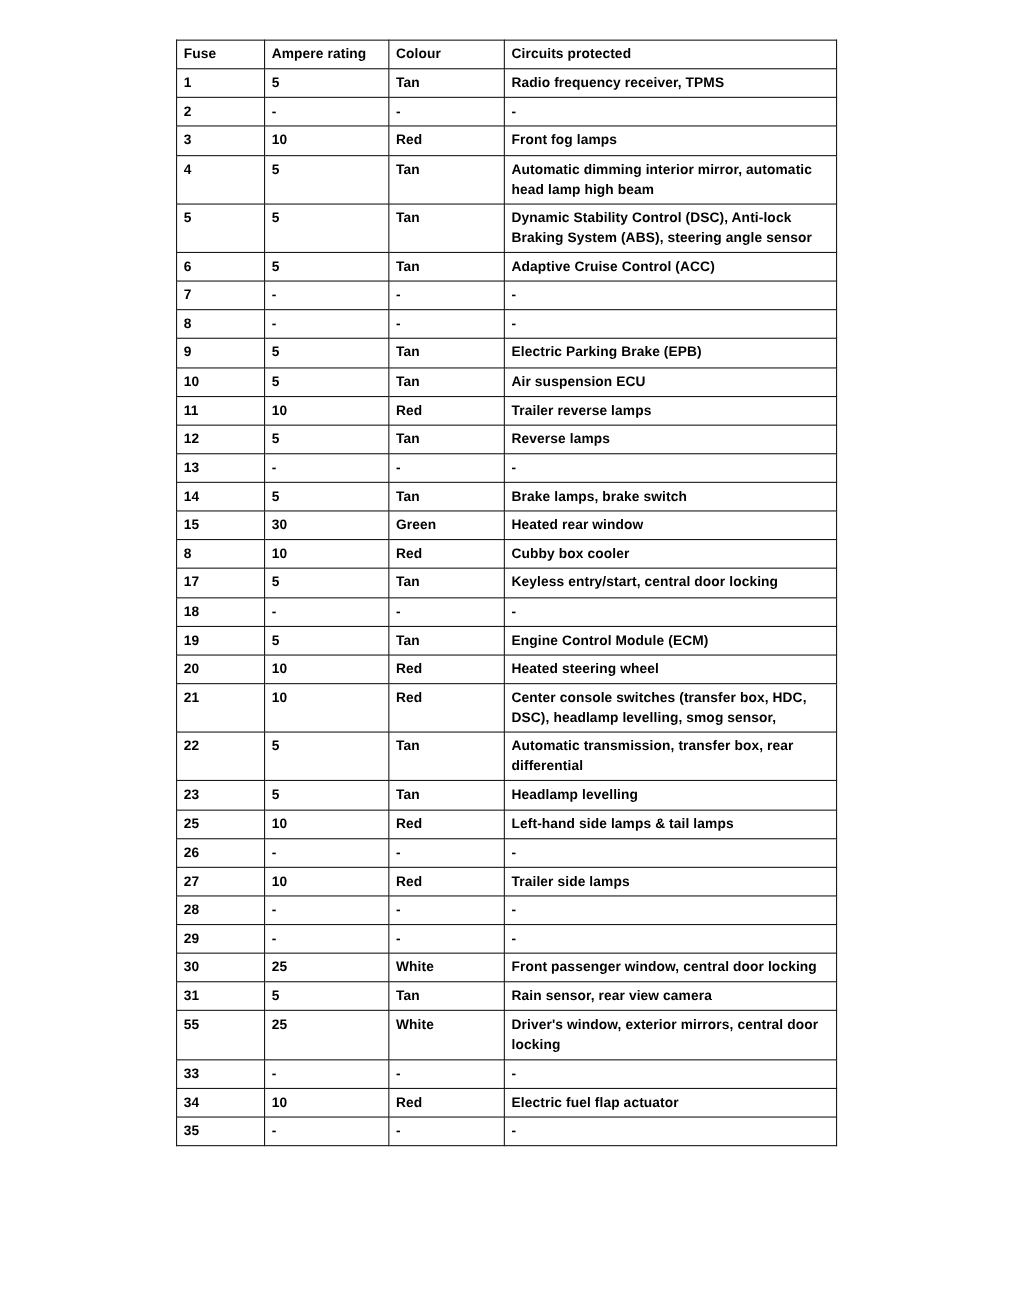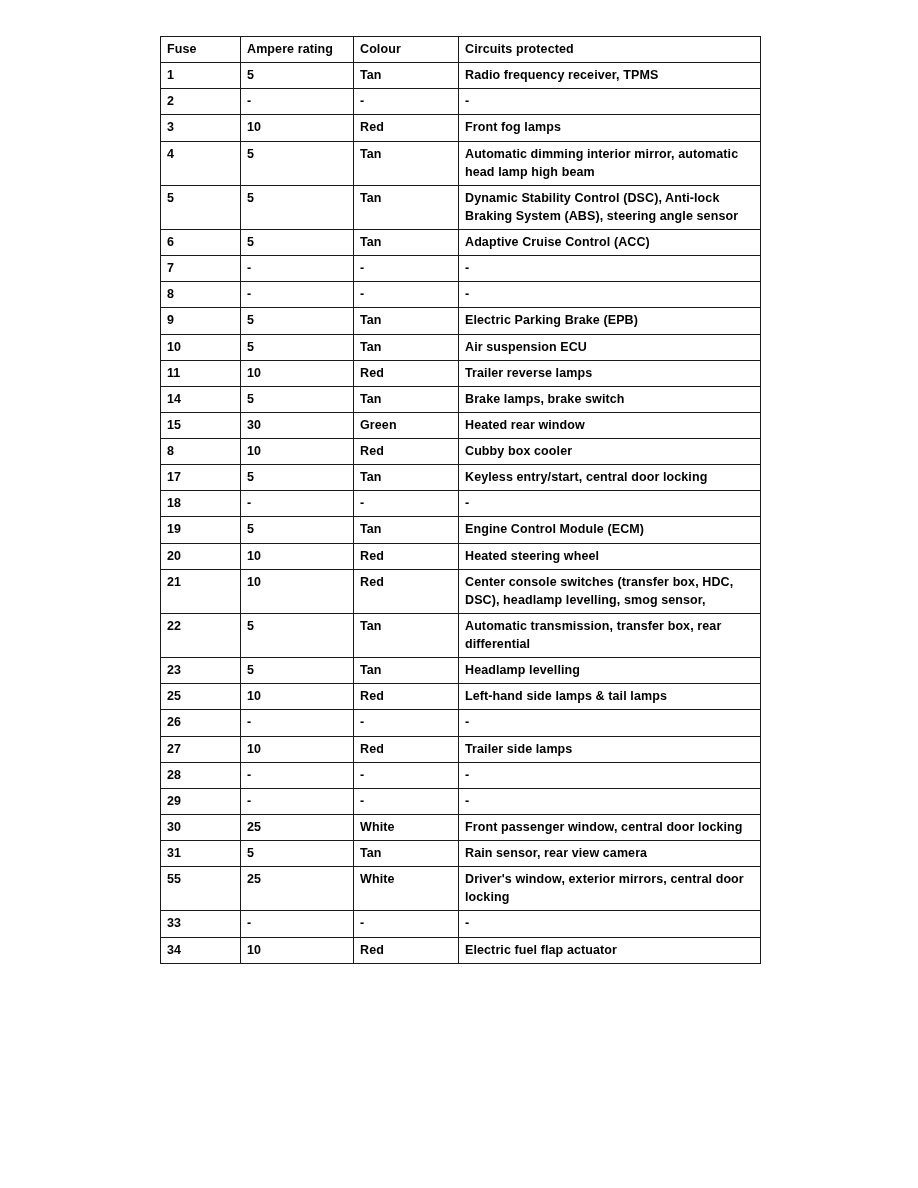--- a/index.html
+++ b/index.html
@@ -126,20 +126,32 @@
           <td>Tan</td>
           <td>Air suspension ECU</td>
         </tr>
         <tr>
           <td>11</td>
           <td>10</td>
           <td>Red</td>
           <td>Trailer reverse lamps</td>
         </tr>
         <tr>
+          <td>12</td>
+          <td>5</td>
+          <td>Tan</td>
+          <td>Reverse lamps</td>
+        </tr>
+        <tr>
+          <td>13</td>
+          <td>-</td>
+          <td>-</td>
+          <td>-</td>
+        </tr>
+        <tr>
           <td>14</td>
           <td>5</td>
           <td>Tan</td>
           <td>Brake lamps, brake switch</td>
         </tr>
         <tr>
           <td>15</td>
           <td>30</td>
           <td>Green</td>
           <td>Heated rear window</td>
@@ -244,16 +256,22 @@
           <td>33</td>
           <td>-</td>
           <td>-</td>
           <td>-</td>
         </tr>
         <tr>
           <td>34</td>
           <td>10</td>
           <td>Red</td>
           <td>Electric fuel flap actuator</td>
+        </tr>
+        <tr>
+          <td>35</td>
+          <td>-</td>
+          <td>-</td>
+          <td>-</td>
         </tr>
       </tbody>
   </table>
 </div>
 
 </body></html>

